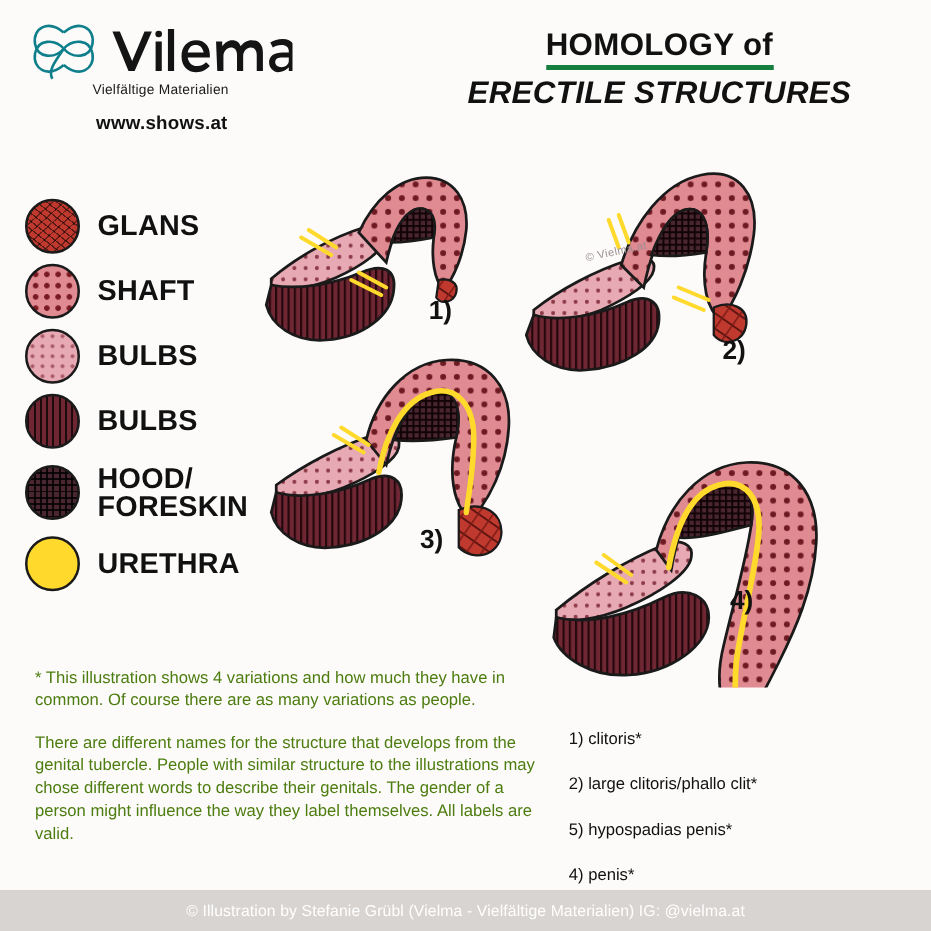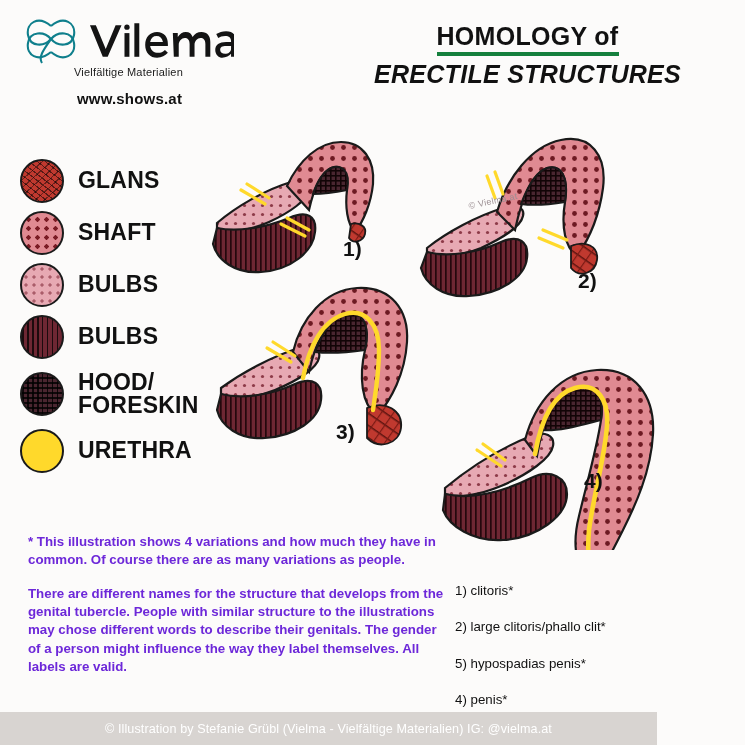--- a/index.html
+++ b/index.html
@@ -138,41 +138,41 @@
     font-weight: 700;
     color: #111;
   }
 
   
   #notes {
     position: absolute;
     left: 28px; top: 533px;
     width: 418px;
     font-size: 13.3px;
-    font-weight: 700;
+    font-weight: 400;
     line-height: 1.38;
-    color: #6d28d9;
+    color: #4d7c0f;
   }
   #notes p { margin: 0 0 15px 0; }
 
   #variant-list {
     position: absolute;
     left: 455px; top: 565px;
     width: 280px;
     font-size: 13.3px;
     line-height: 1.0;
     color: #111;
     margin-top: 19px;
   }
   #variant-list div { margin-bottom: 23px; }
 
   #credit-bar {
     position: absolute;
     left: 0; bottom: 0;
-    width: 657px;
+    width: 745px;
     height: 33px;
     background: #d8d4d1;
     color: #fff;
     font-size: 12.6px;
     display: flex;
     align-items: center;
     justify-content: center;
     letter-spacing: .1px;
   }
 

